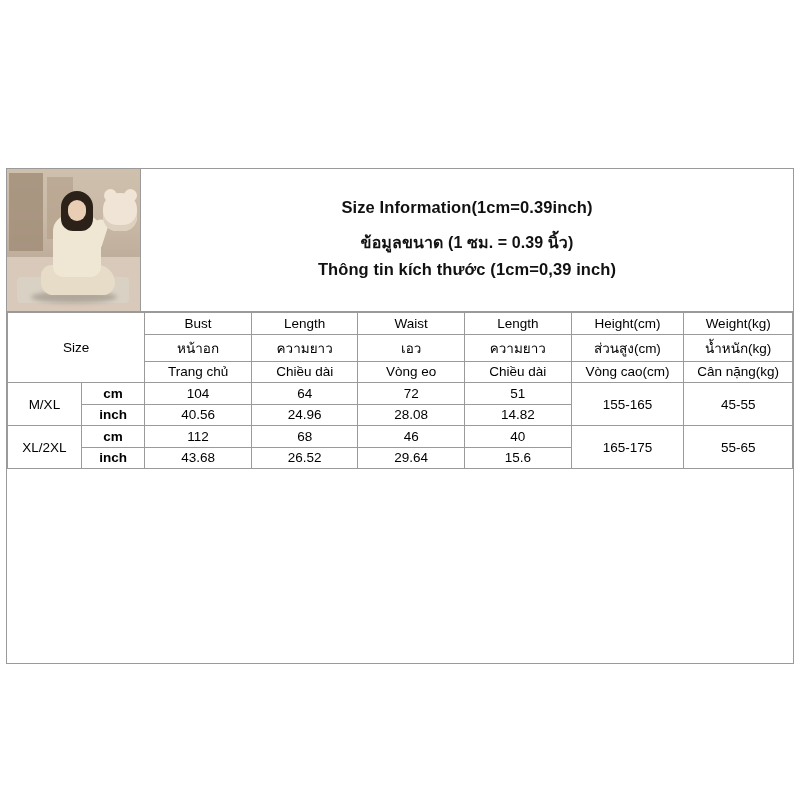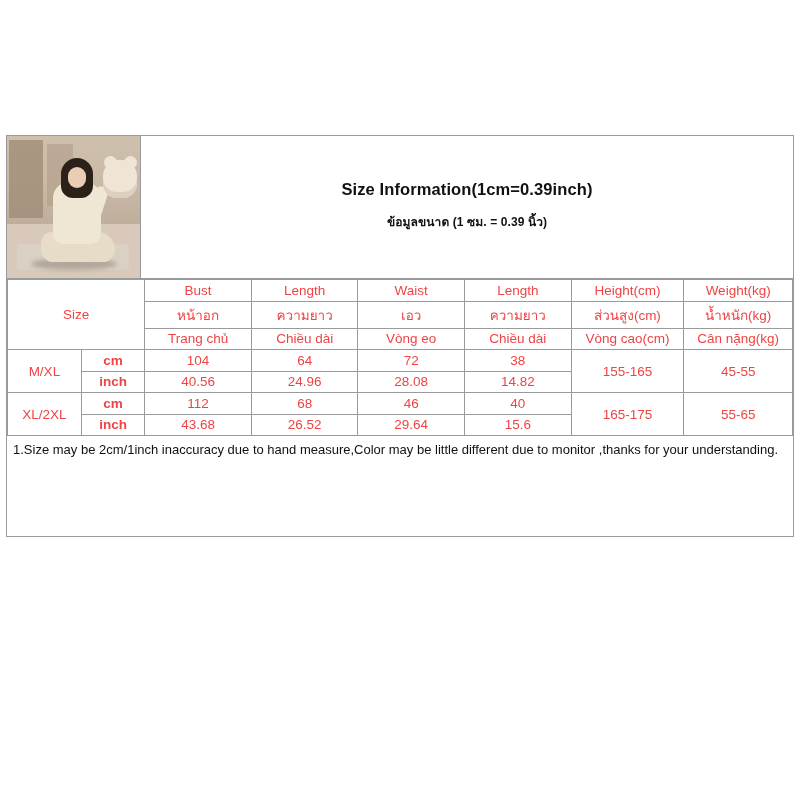--- a/index.html
+++ b/index.html
@@ -18,23 +18,23 @@
   .page {
     position: relative;
     width: 800px;
     height: 800px;
     background: #ffffff;
   }
 
   .sheet {
     position: absolute;
     left: 6px;
-    top: 135px;
+    top: 168px;
     width: 788px;
-    height: 402px;
+    height: 496px;
     background: #ffffff;
     border: 1px solid #9a9a9a;
     box-sizing: border-box;
   }
 
   
   .top-band {
     display: flex;
     height: 143px;
     border-bottom: 1px solid #9a9a9a;
@@ -114,34 +114,34 @@
     padding: 6px 10px 10px 10px;
     box-sizing: border-box;
   }
   .title-line {
     font-weight: bold;
     font-size: 16.5px;
     letter-spacing: .1px;
     color: #111;
     white-space: nowrap;
   }
-  .title-line.thai { font-size: 12px; margin-top: 8px; }
+  .title-line.thai { font-size: 16px; margin-top: 8px; }
 
   
   table.size-table {
     width: 100%;
     border-collapse: collapse;
     table-layout: fixed;
   }
   table.size-table td, table.size-table th {
     border: 1px solid #9a9a9a;
     text-align: center;
     vertical-align: middle;
     font-size: 13.5px;
-    color: #ef4444;
+    color: #000000;
     padding: 2px 2px;
     height: 21.5px;
     box-sizing: border-box;
   }
   .col-size  { width: 72px; }
   .col-unit  { width: 62px; }
   .col-m1    { width: 104px; }
   .col-m2    { width: 104px; }
   .col-m3    { width: 104px; }
   .col-m4    { width: 104px; }
@@ -195,20 +195,21 @@
         <div class="ph-hair"></div>
         <div class="ph-face"></div>
         <div class="ph-toy-ear-l"></div>
         <div class="ph-toy-ear-r"></div>
         <div class="ph-toy"></div>
       </div>
 
       <div class="titles">
         <div class="title-line">Size Information(1cm=0.39inch)</div>
         <div class="title-line thai">ข้อมูลขนาด (1 ซม. = 0.39 นิ้ว)</div>
+        <div class="title-line">Thông tin kích thước (1cm=0,39 inch)</div>
       </div>
     </div>
 
     <table class="size-table">
       <colgroup>
         <col class="col-size">
           <col class="col-unit">
         <col class="col-m1">
           <col class="col-m2">
           <col class="col-m3">
@@ -242,21 +243,21 @@
           <td class="hdr-cell">Vòng cao(cm)</td>
           <td class="hdr-cell">Cân nặng(kg)</td>
         </tr>
 
         <tr>
           <td class="sizename" rowspan="2">M/XL</td>
           <td class="unit-cell">cm</td>
           <td>104</td>
           <td>64</td>
           <td>72</td>
-          <td>38</td>
+          <td>51</td>
           <td rowspan="2">155-165</td>
           <td rowspan="2">45-55</td>
         </tr>
         <tr>
           <td class="unit-cell">inch</td>
           <td>40.56</td>
           <td>24.96</td>
           <td>28.08</td>
           <td>14.82</td>
         </tr>
@@ -275,17 +276,16 @@
           <td class="unit-cell">inch</td>
           <td>43.68</td>
           <td>26.52</td>
           <td>29.64</td>
           <td>15.6</td>
         </tr>
       </tbody>
     </table>
 
     <div class="attention">
-      <div>1.Size may be 2cm/1inch inaccuracy due to hand measure,Color may be little different due to monitor ,thanks for your understanding.</div>
     </div>
 
   </div>
 </div>
 
 </body></html>

